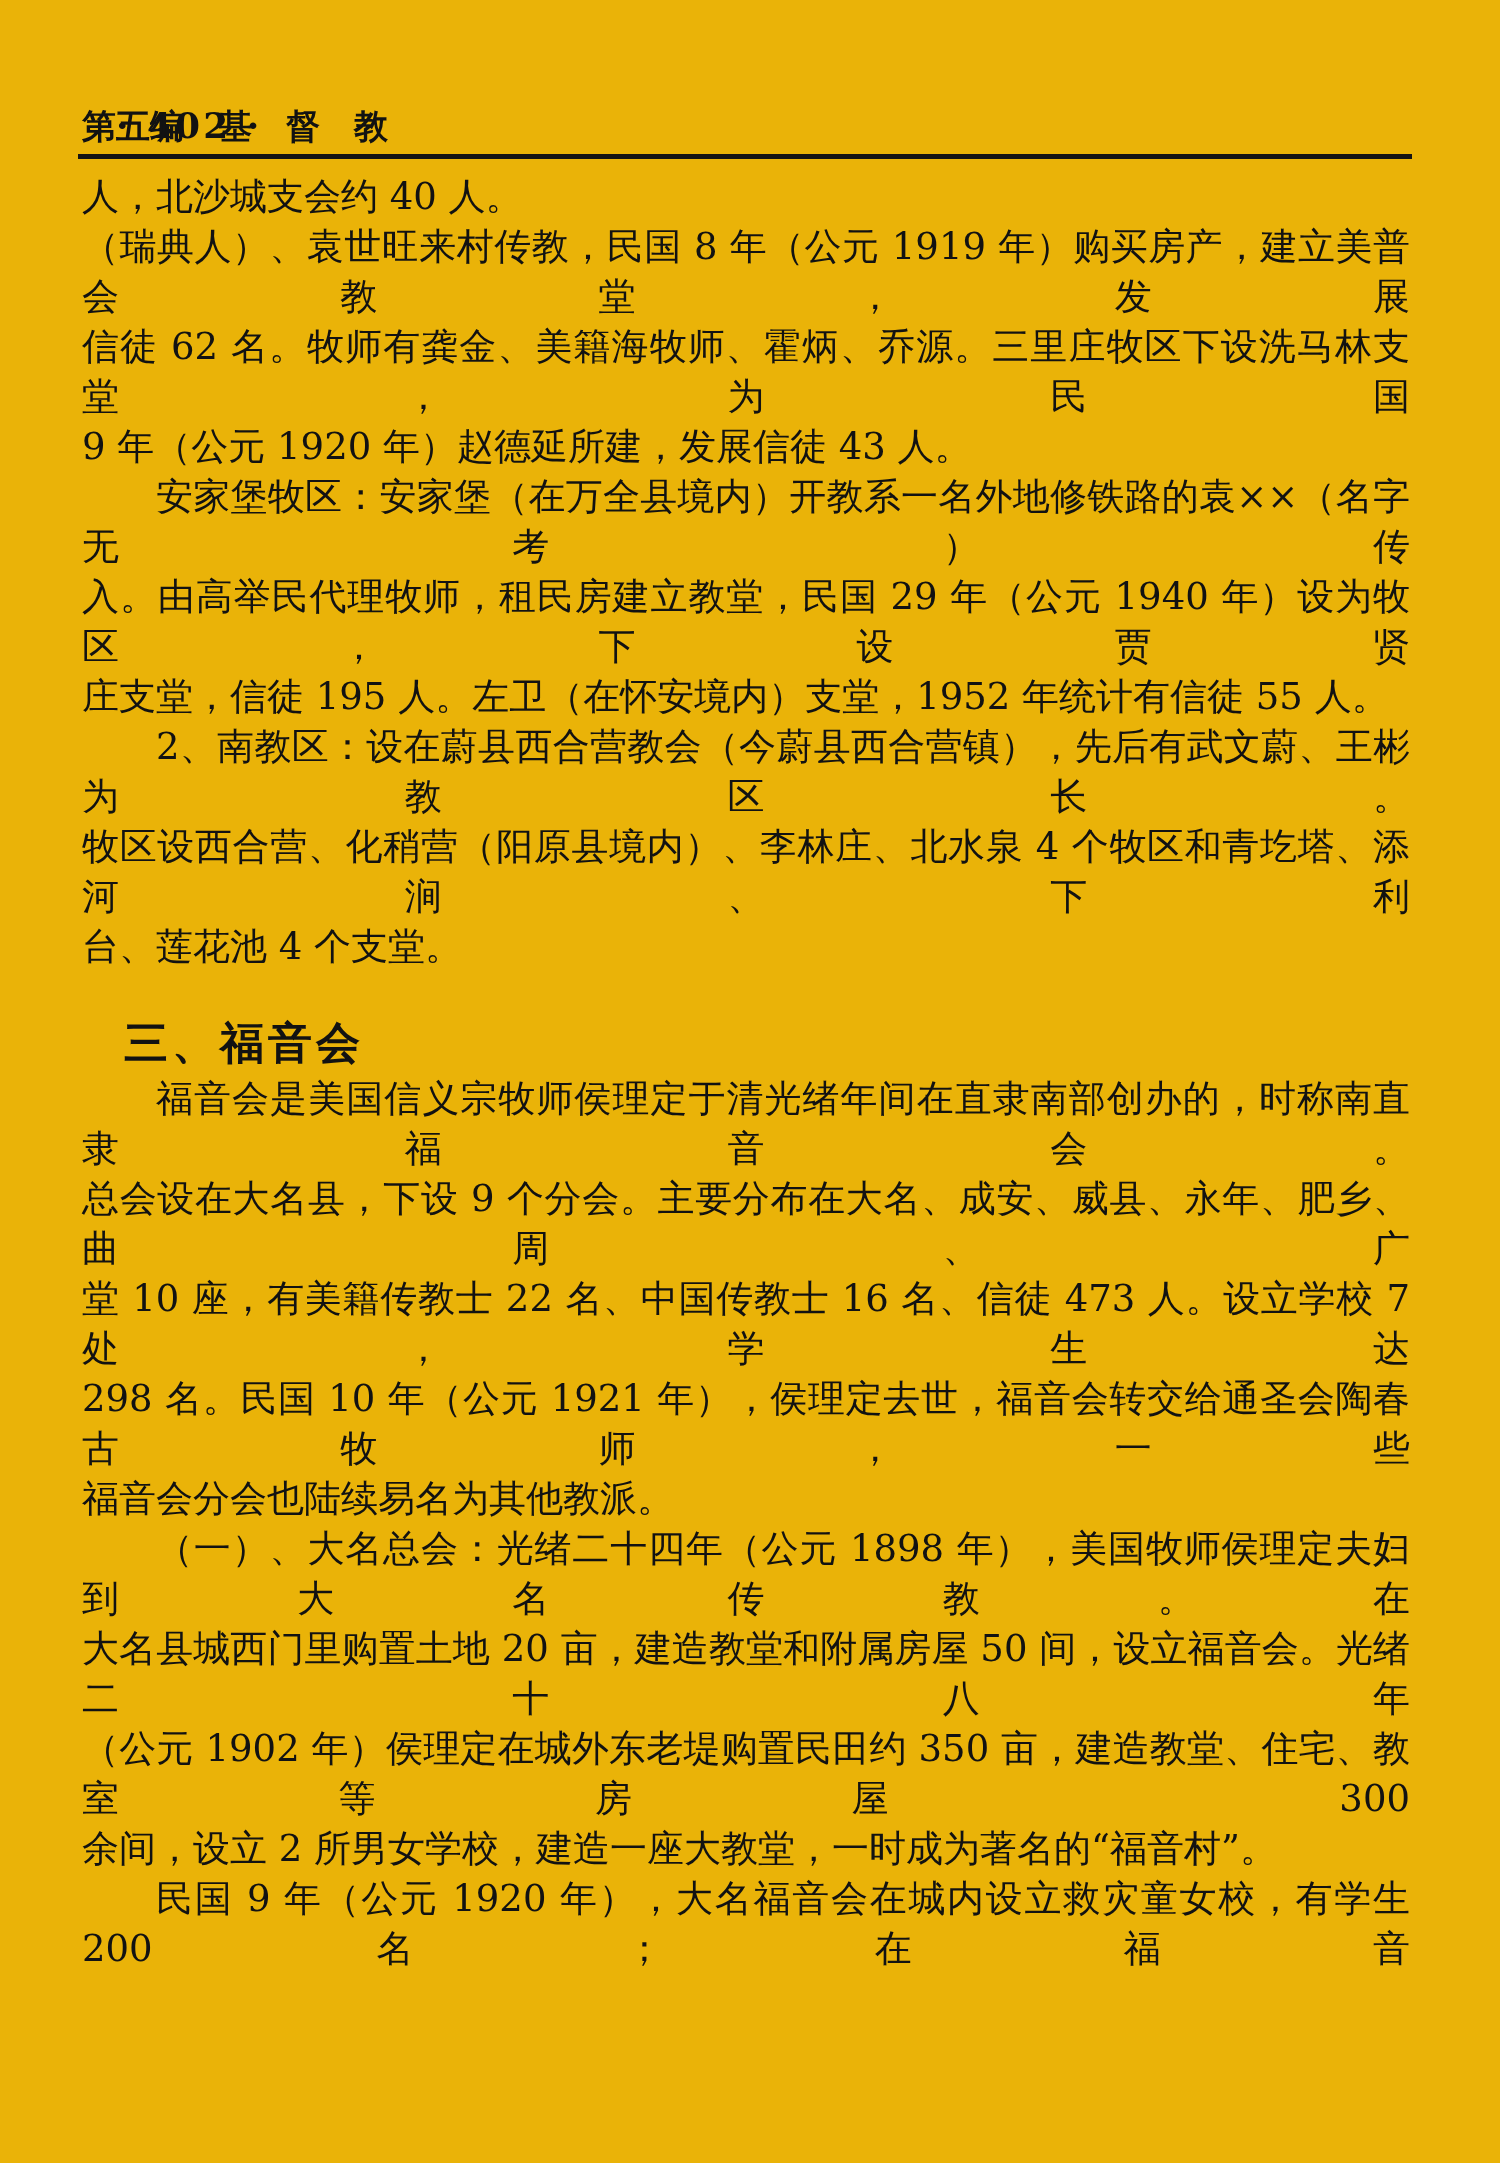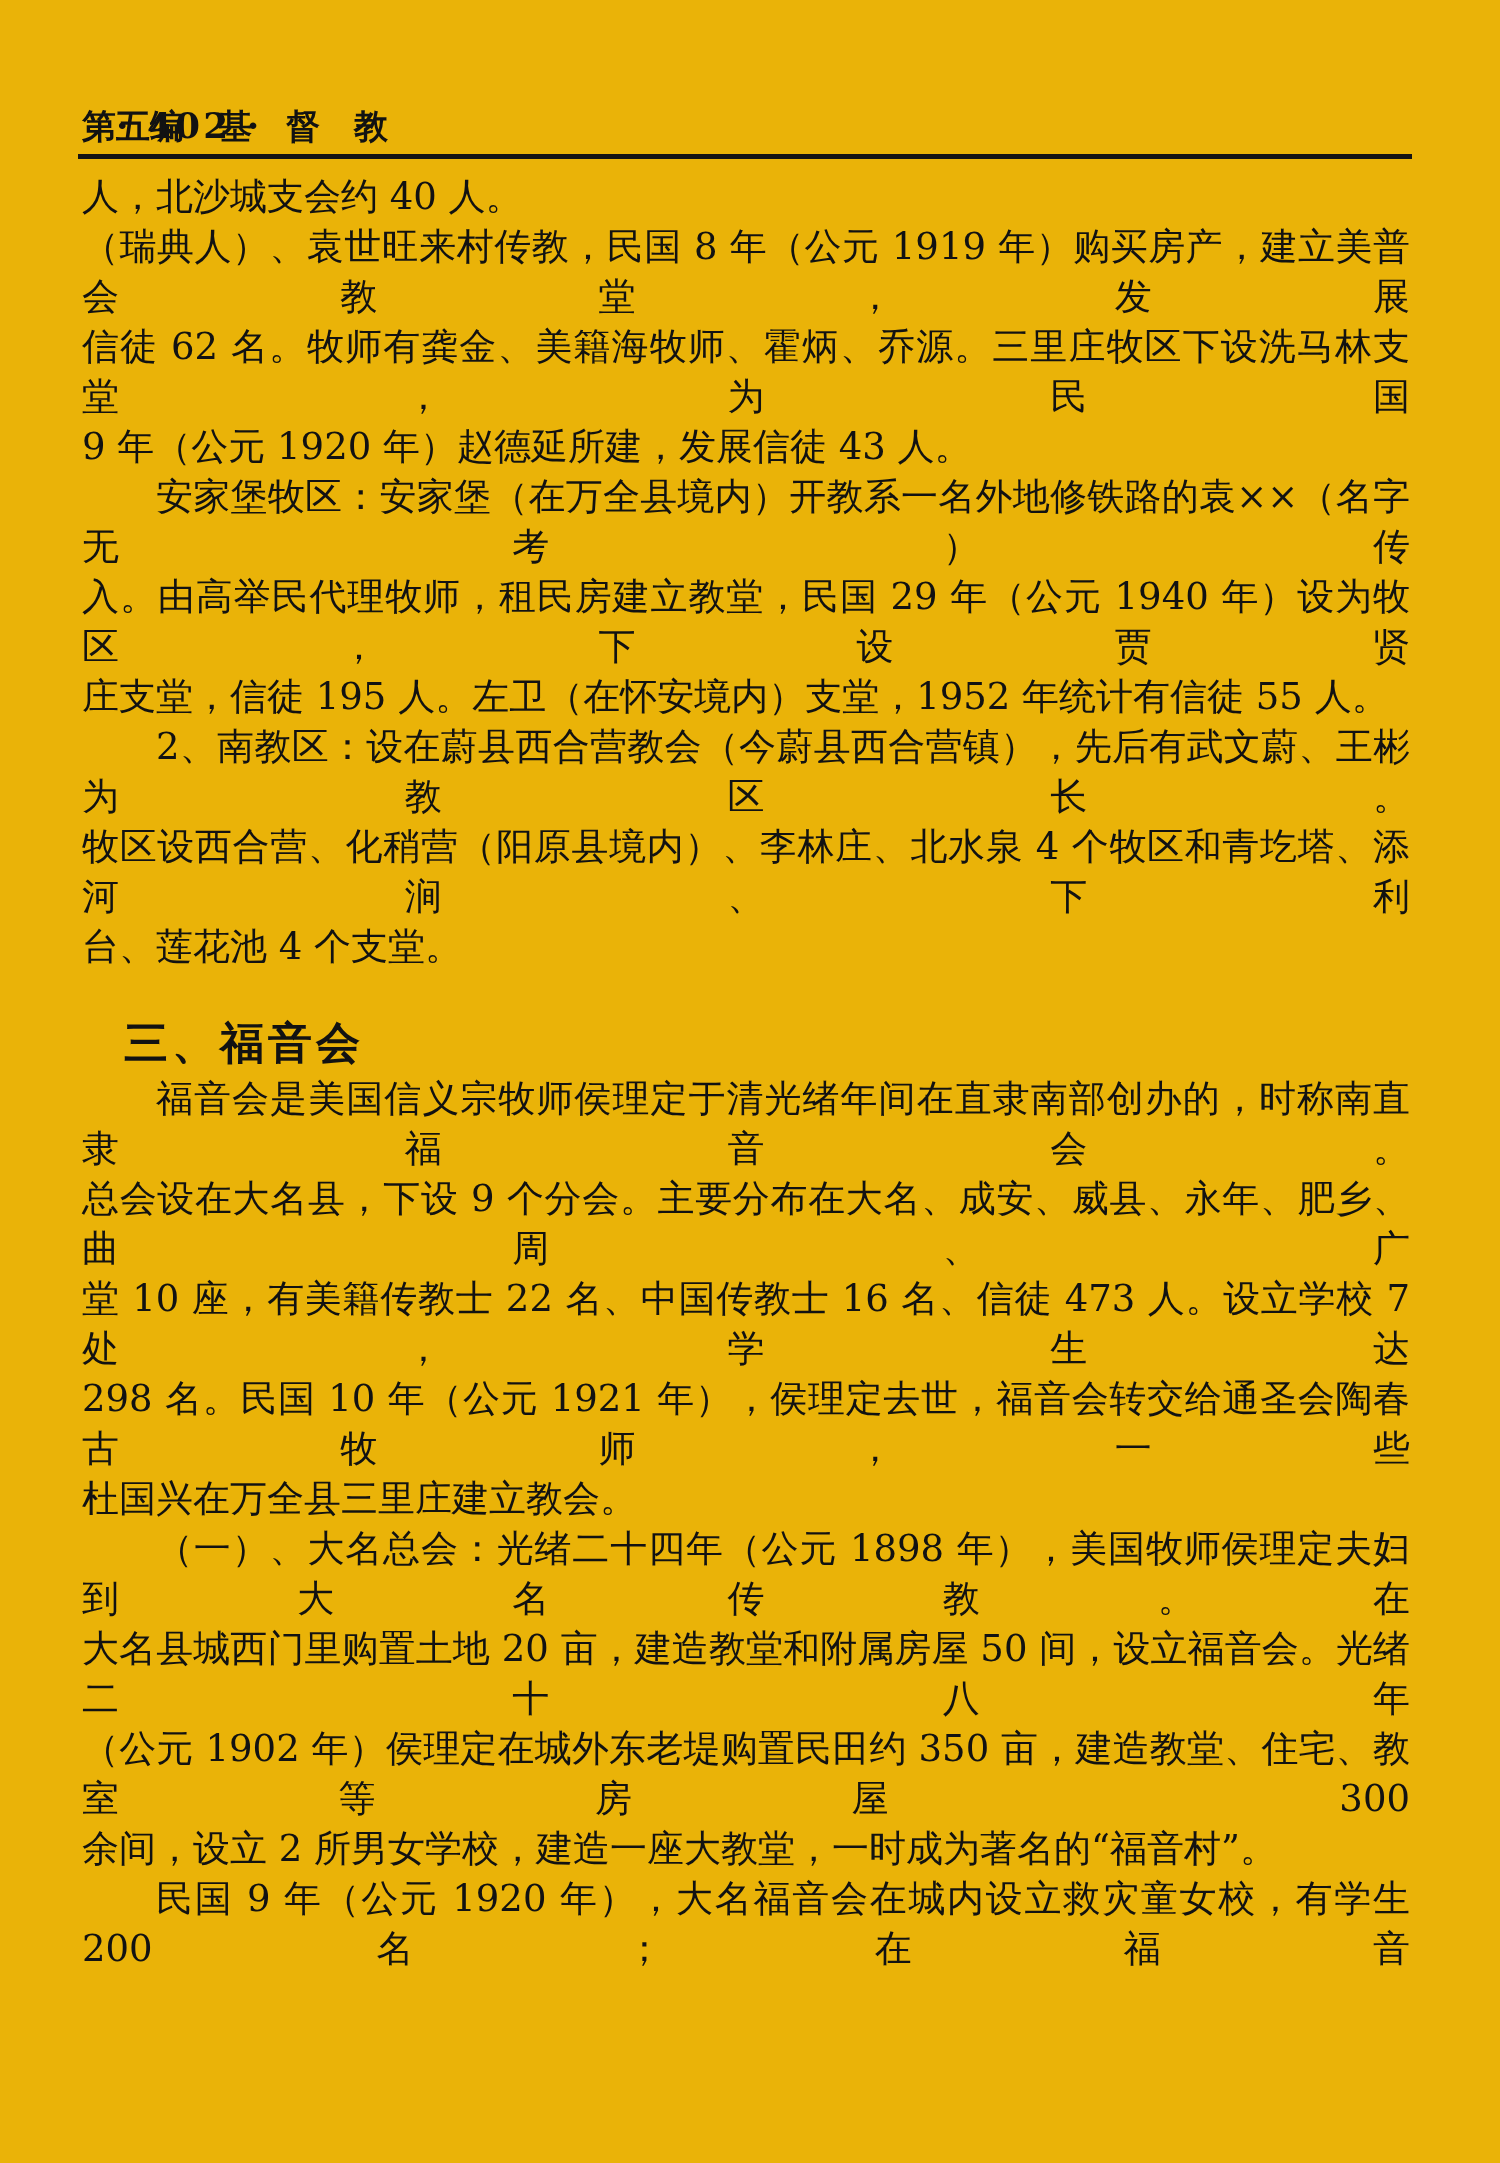--- a/index.html
+++ b/index.html
@@ -92,20 +92,20 @@
       <div class="line fill">入。由高举民代理牧师，租民房建立教堂，民国 29 年（公元 1940 年）设为牧区，下设贾贤</div>
       <div class="line">庄支堂，信徒 195 人。左卫（在怀安境内）支堂，1952 年统计有信徒 55 人。</div>
       <div class="line indent fill">2、南教区：设在蔚县西合营教会（今蔚县西合营镇），先后有武文蔚、王彬为教区长。</div>
       <div class="line fill">牧区设西合营、化稍营（阳原县境内）、李林庄、北水泉 4 个牧区和青圪塔、添河涧、下利</div>
       <div class="line">台、莲花池 4 个支堂。</div>
       <div class="heading">三、福音会</div>
       <div class="line indent fill">福音会是美国信义宗牧师侯理定于清光绪年间在直隶南部创办的，时称南直隶福音会。</div>
       <div class="line fill">总会设在大名县，下设 9 个分会。主要分布在大名、成安、威县、永年、肥乡、曲周、广</div>
       <div class="line fill">堂 10 座，有美籍传教士 22 名、中国传教士 16 名、信徒 473 人。设立学校 7 处，学生达</div>
       <div class="line fill">298 名。民国 10 年（公元 1921 年），侯理定去世，福音会转交给通圣会陶春古牧师，一些</div>
-      <div class="line">杜国兴在万全县三里庄建立教会。</div>
+      <div class="line">福音会分会也陆续易名为其他教派。</div>
       <div class="line indent fill">（一）、大名总会：光绪二十四年（公元 1898 年），美国牧师侯理定夫妇到大名传教。在</div>
       <div class="line fill">大名县城西门里购置土地 20 亩，建造教堂和附属房屋 50 间，设立福音会。光绪二十八年</div>
       <div class="line fill">（公元 1902 年）侯理定在城外东老堤购置民田约 350 亩，建造教堂、住宅、教室等房屋 300</div>
       <div class="line">余间，设立 2 所男女学校，建造一座大教堂，一时成为著名的“福音村”。</div>
       <div class="line indent fill">民国 9 年（公元 1920 年），大名福音会在城内设立救灾童女校，有学生 200 名；在福音</div>
     </div>
 </div>
 
 </body></html>

